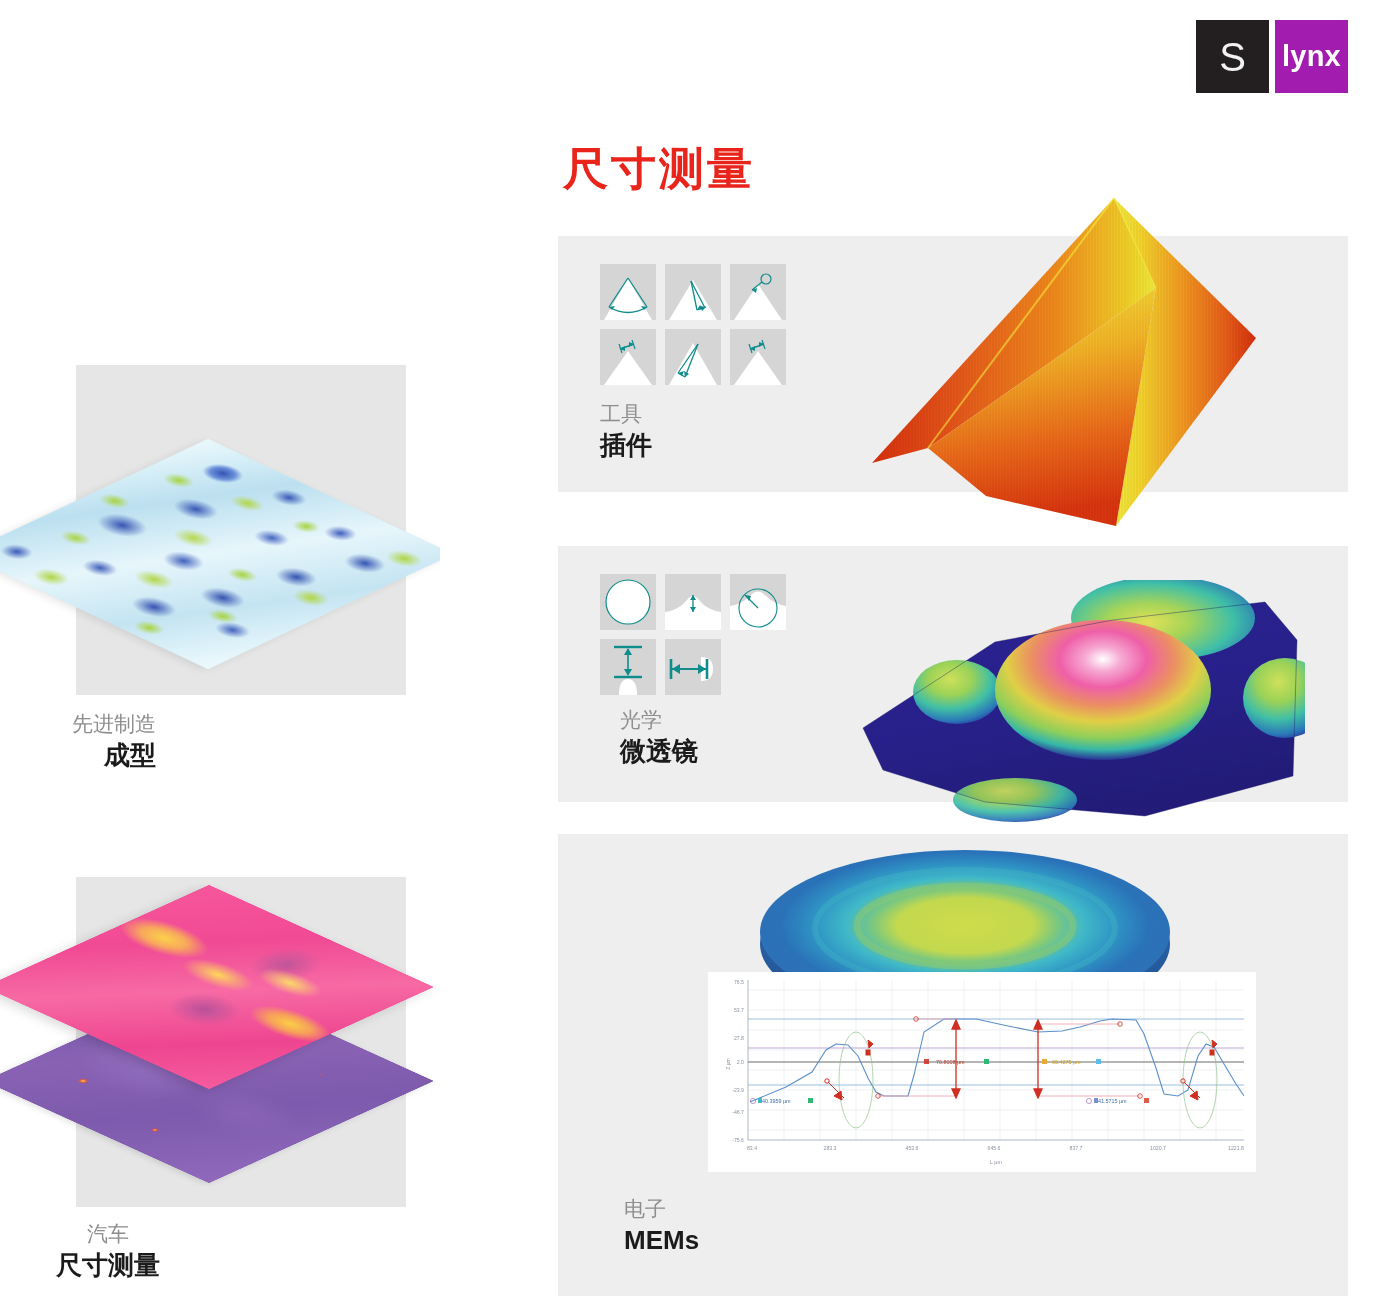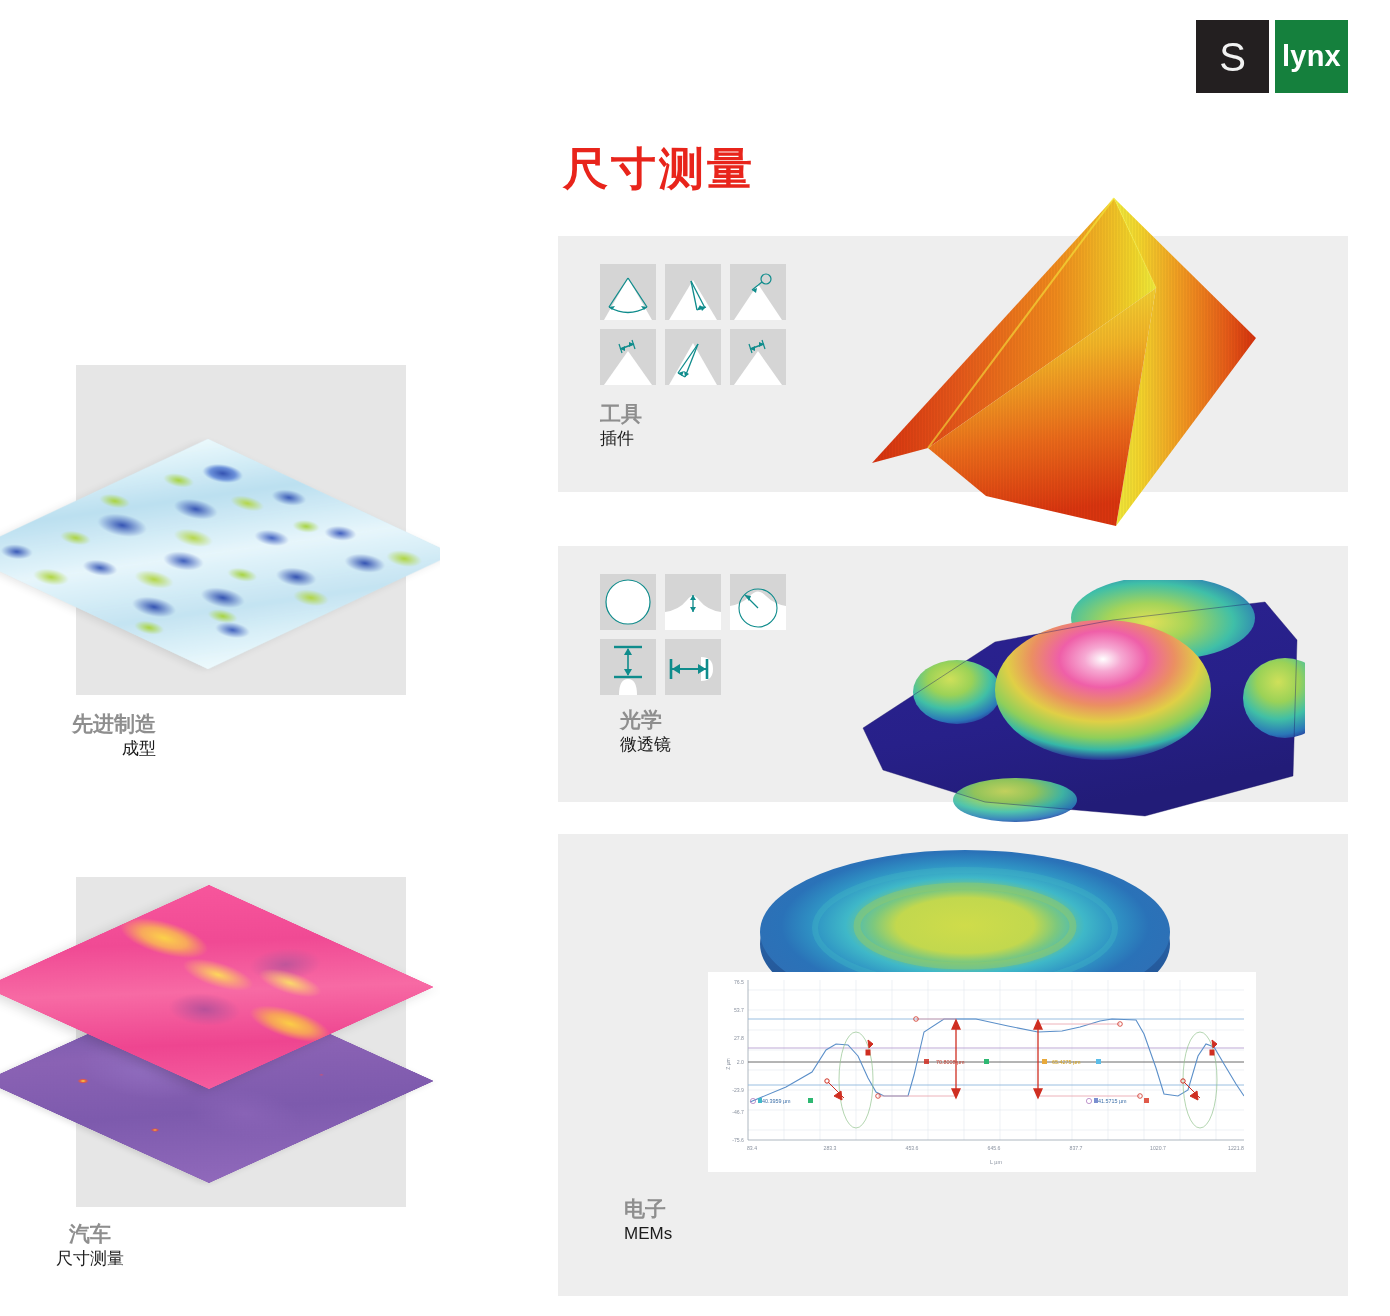--- a/index.html
+++ b/index.html
@@ -7,35 +7,35 @@
     width:1390px;height:1316px;position:relative;
     background:#ffffff;
     font-family:"Liberation Sans","DejaVu Sans",sans-serif;
     overflow:hidden;
   }
 
   
   #logo{position:absolute;left:1196px;top:20px;display:flex;}
   #logo .sq{width:73px;height:73px;display:flex;align-items:center;justify-content:center;}
   #logo .sq.black{background:#231f20;}
-  #logo .sq.red{background:#15803d;margin-left:6px;}
+  #logo .sq.red{background:#a21caf;margin-left:6px;}
   #logo .s-letter{color:#f2f2f2;font-size:40px;font-weight:400;line-height:1;}
   #logo .lynx-letter{color:#ffffff;font-size:29px;font-weight:600;line-height:1;letter-spacing:.2px;}
 
   
   #title{
     position:absolute;left:563px;top:139px;
     color:#e8241b;font-size:45px;font-weight:700;letter-spacing:3px;
     font-family:Liberation Serif, serif;
   }
 
   
   .caption{position:absolute;}
-  .caption .sub{color:#8e8e8e;font-size:21px;line-height:1.35;font-weight:700;}
-  .caption .main{color:#1b1b1b;font-size:17px;line-height:1.35;font-weight:400;}
+  .caption .sub{color:#8e8e8e;font-size:21px;line-height:1.35;font-weight:400;}
+  .caption .main{color:#1b1b1b;font-size:26px;line-height:1.35;font-weight:700;}
 
   
   .panel{position:absolute;background:#eeeeee;}
   .grey-sq{position:absolute;background:#e6e6e6;}
 
   
   .icon-grid{position:absolute;display:grid;gap:9px;}
   .icon-cell{width:56px;height:56px;background:#d5d5d5;position:relative;overflow:hidden;}
   .icon-cell svg{position:absolute;left:0;top:0;}
 

